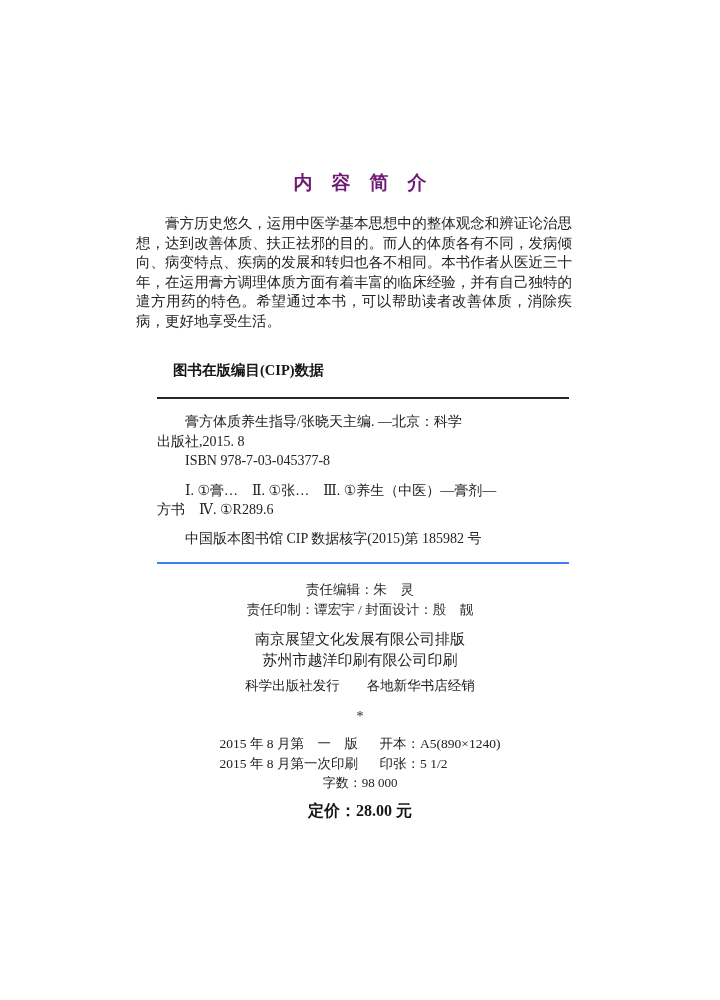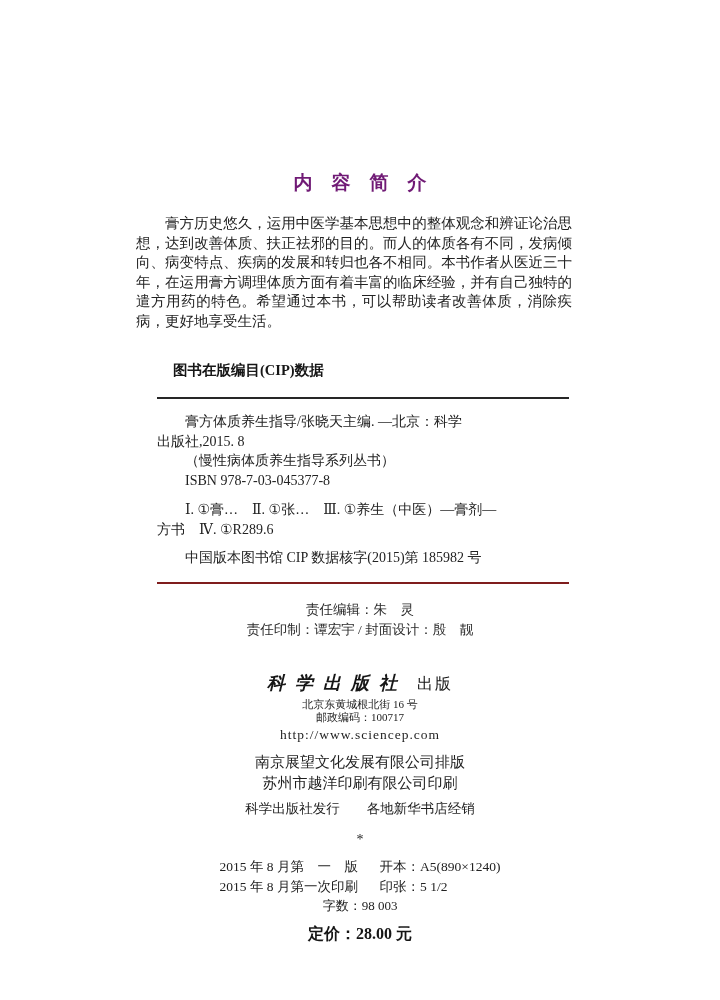--- a/index.html
+++ b/index.html
@@ -43,21 +43,21 @@
   }
   .cip-heading {
     font-size: 14.5px;
     font-weight: bold;
     padding-left: 16px;
     padding-bottom: 17px;
     color: #161616;
   }
   .cip-body {
     border-top: 2px solid #262626;
-    border-bottom: 2px solid #7f1d1d;
+    border-bottom: 2px solid #3b82f6;
     padding: 13px 0 14px 0;
     font-size: 14px;
     line-height: 19.5px;
     color: #222;
   }
   .cip-entry, .cip-class { text-indent: 0; }
   .indent2 { padding-left: 2em; }
   .cip-class-block { margin-top: 10px; }
   .cip-registry { margin-top: 9px; padding-left: 2em; }
 
@@ -119,57 +119,48 @@
   <h1 class="intro-title">内容简介</h1>
   <p class="intro-paragraph">膏方历史悠久，运用中医学基本思想中的整体观念和辨证论治思想，达到改善体质、扶正祛邪的目的。而人的体质各有不同，发病倾向、病变特点、疾病的发展和转归也各不相同。本书作者从医近三十年，在运用膏方调理体质方面有着丰富的临床经验，并有自己独特的遣方用药的特色。希望通过本书，可以帮助读者改善体质，消除疾病，更好地享受生活。</p>
 
   <div class="cip-section">
     <div class="cip-heading">图书在版编目(CIP)数据</div>
     <div class="cip-body">
       <div class="cip-entry">
         <span class="indent2">膏方体质养生指导/张晓天主编. —北京：科学</span><br>
         <span>出版社,2015. 8</span>
       </div>
-      <div class="indent2">（慢性病体质养生指导系列丛书）</div>
       <div class="indent2">ISBN 978-7-03-045377-8</div>
       <div class="cip-class-block">
         <span class="indent2">Ⅰ. ①膏…　Ⅱ. ①张…　Ⅲ. ①养生（中医）—膏剂—</span><br>
         <span>方书　Ⅳ. ①R289.6</span>
       </div>
       <div class="cip-registry">中国版本图书馆 CIP 数据核字(2015)第 185982 号</div>
     </div>
   </div>
 
   <div class="credits">
     <div>责任编辑：朱　灵</div>
     <div>责任印制：谭宏宇 / 封面设计：殷　靓</div>
   </div>
 
-  <div class="publisher">
-    <div class="publisher-name-line">
-      <span class="publisher-name">科学出版社</span><span class="publish-label">出版</span>
-    </div>
-    <div class="publisher-address">北京东黄城根北街 16 号</div>
-    <div class="publisher-postcode">邮政编码：100717</div>
-    <div class="publisher-website">http://www.sciencep.com</div>
-  </div>
 
   <div class="production">
     <div class="production-typesetting">南京展望文化发展有限公司排版</div>
     <div class="production-printing">苏州市越洋印刷有限公司印刷</div>
     <div class="production-distribution">科学出版社发行　　各地新华书店经销</div>
   </div>
   <div class="star-separator">*</div>
 
   <div class="edition">
     <div class="edition-lines">
       <div class="edition-line">
         <span>2015 年 8 月第　一　版</span><span class="spec">开本：A5(890×1240)</span>
       </div>
       <div class="edition-line">
         <span>2015 年 8 月第一次印刷</span><span class="spec">印张：5 1/2</span>
       </div>
     </div>
-    <div class="word-count">字数：98 003</div>
+    <div class="word-count">字数：98 000</div>
     <div class="price">定价：28.00 元</div>
   </div>
 
 </div>
 
 </body></html>

